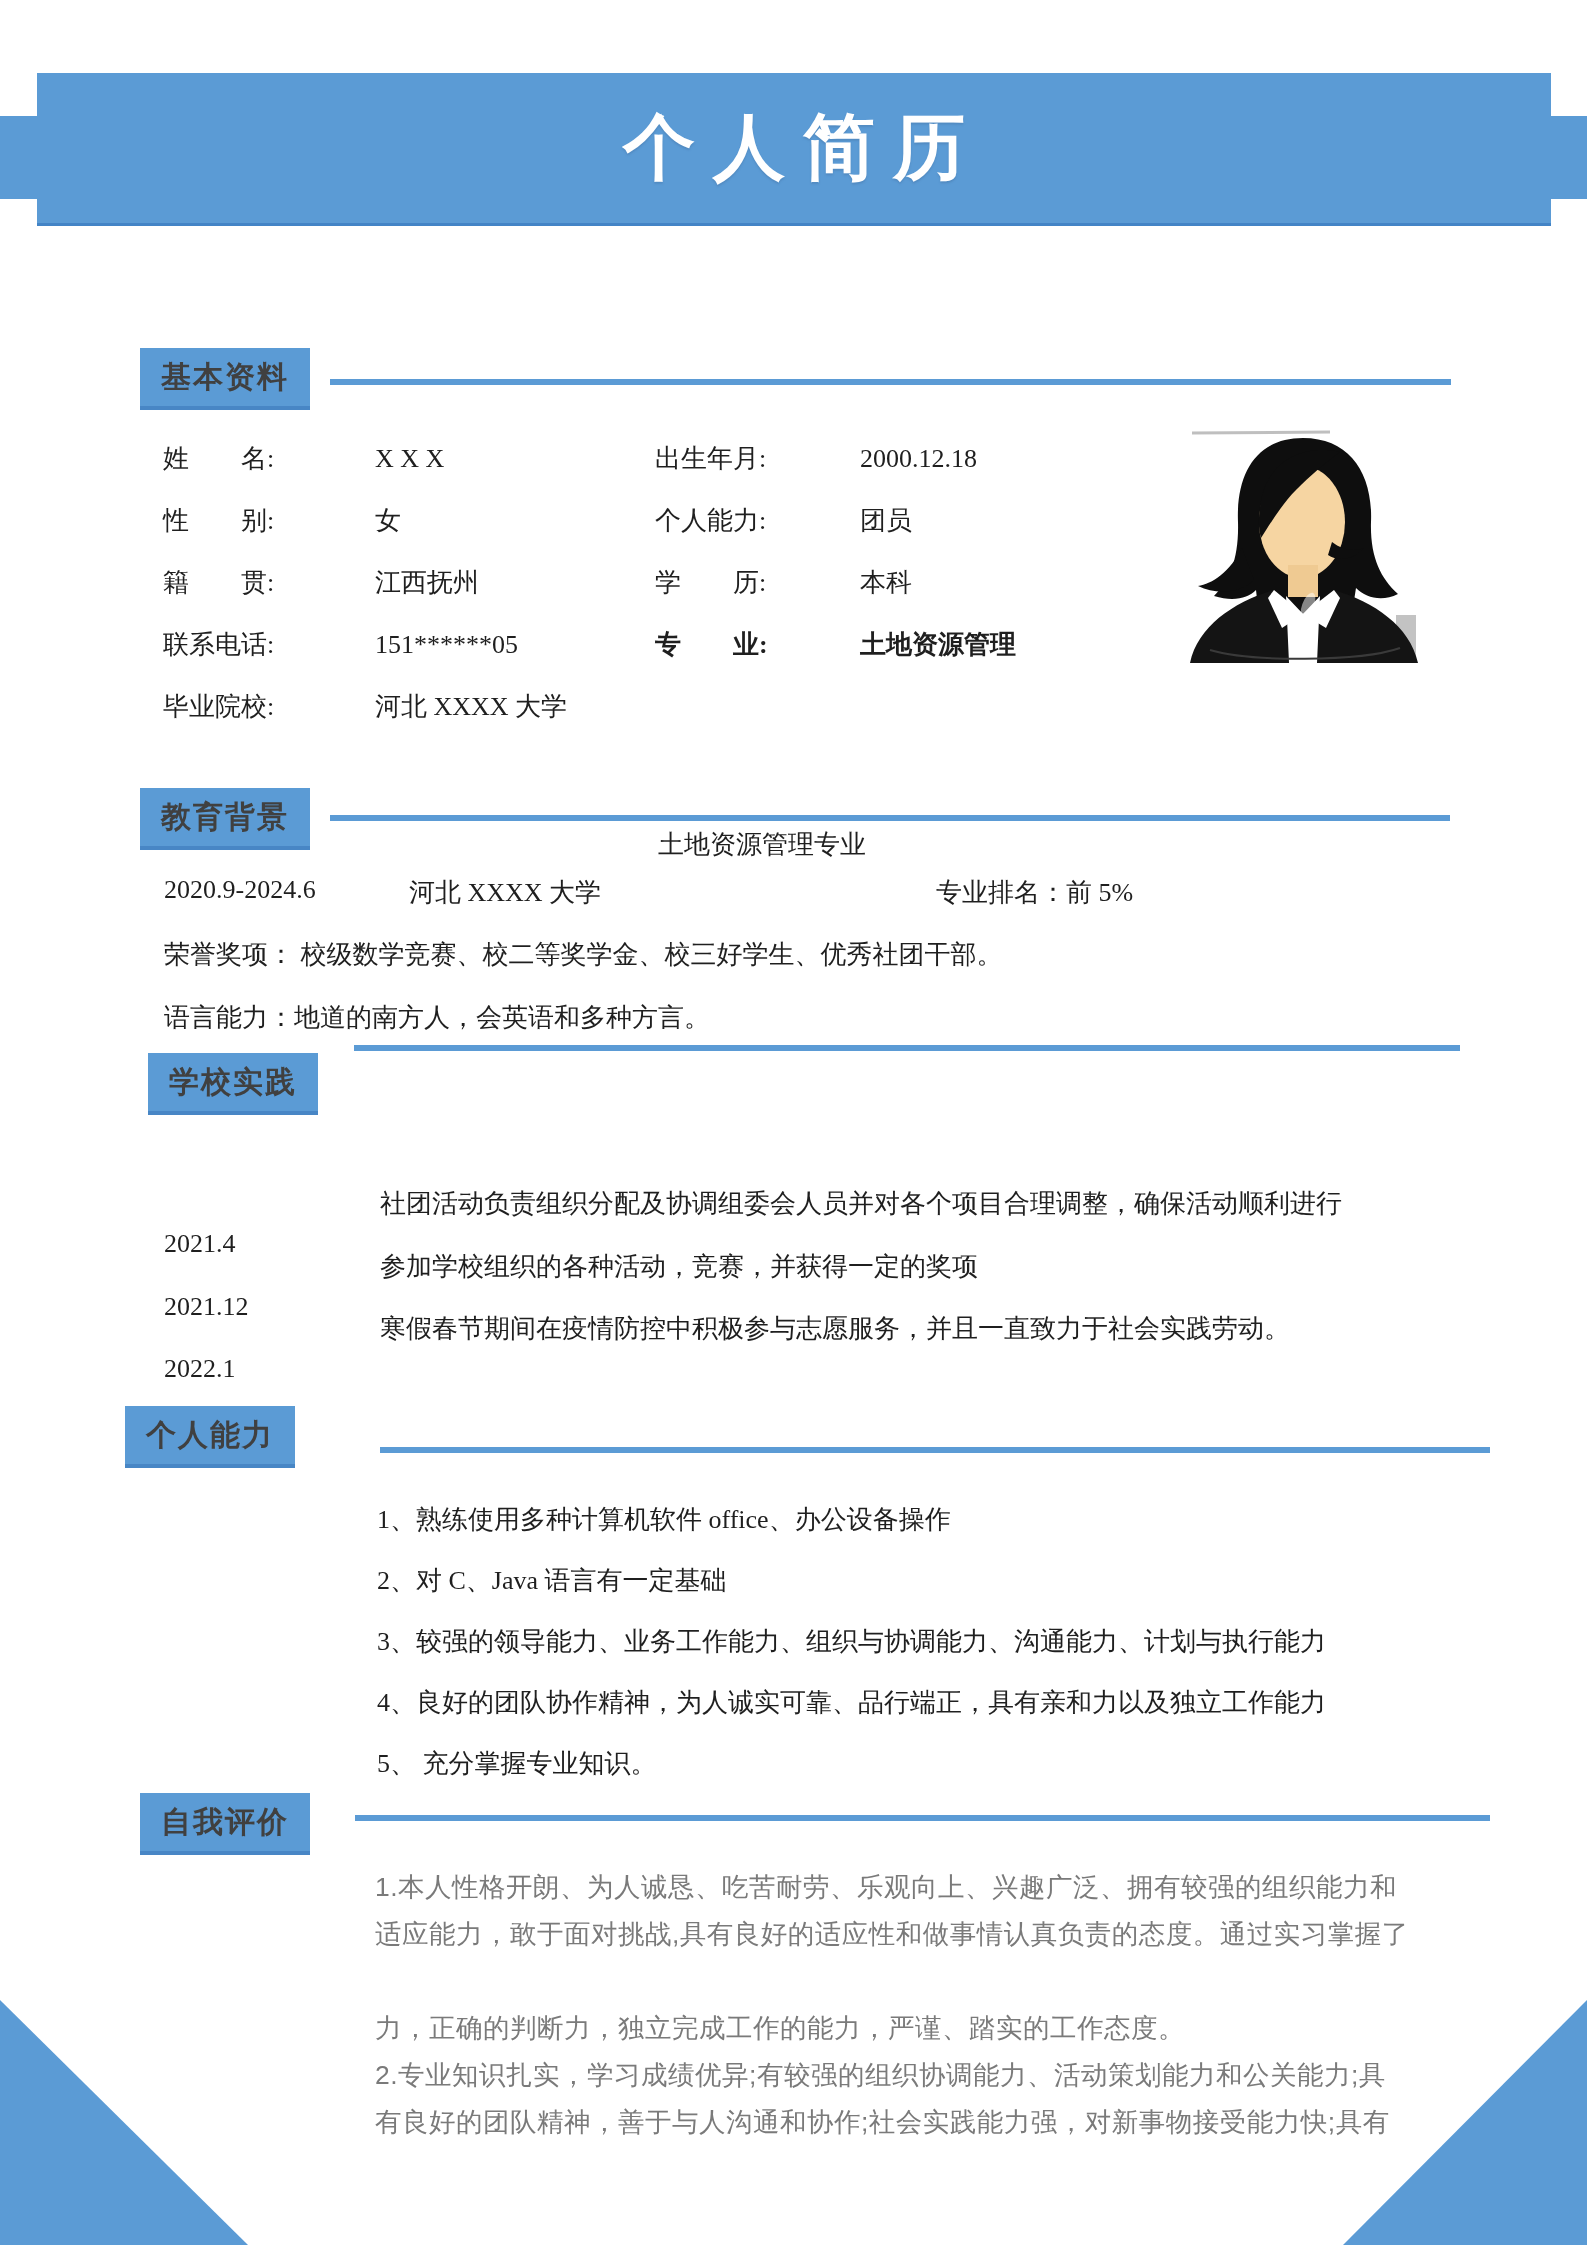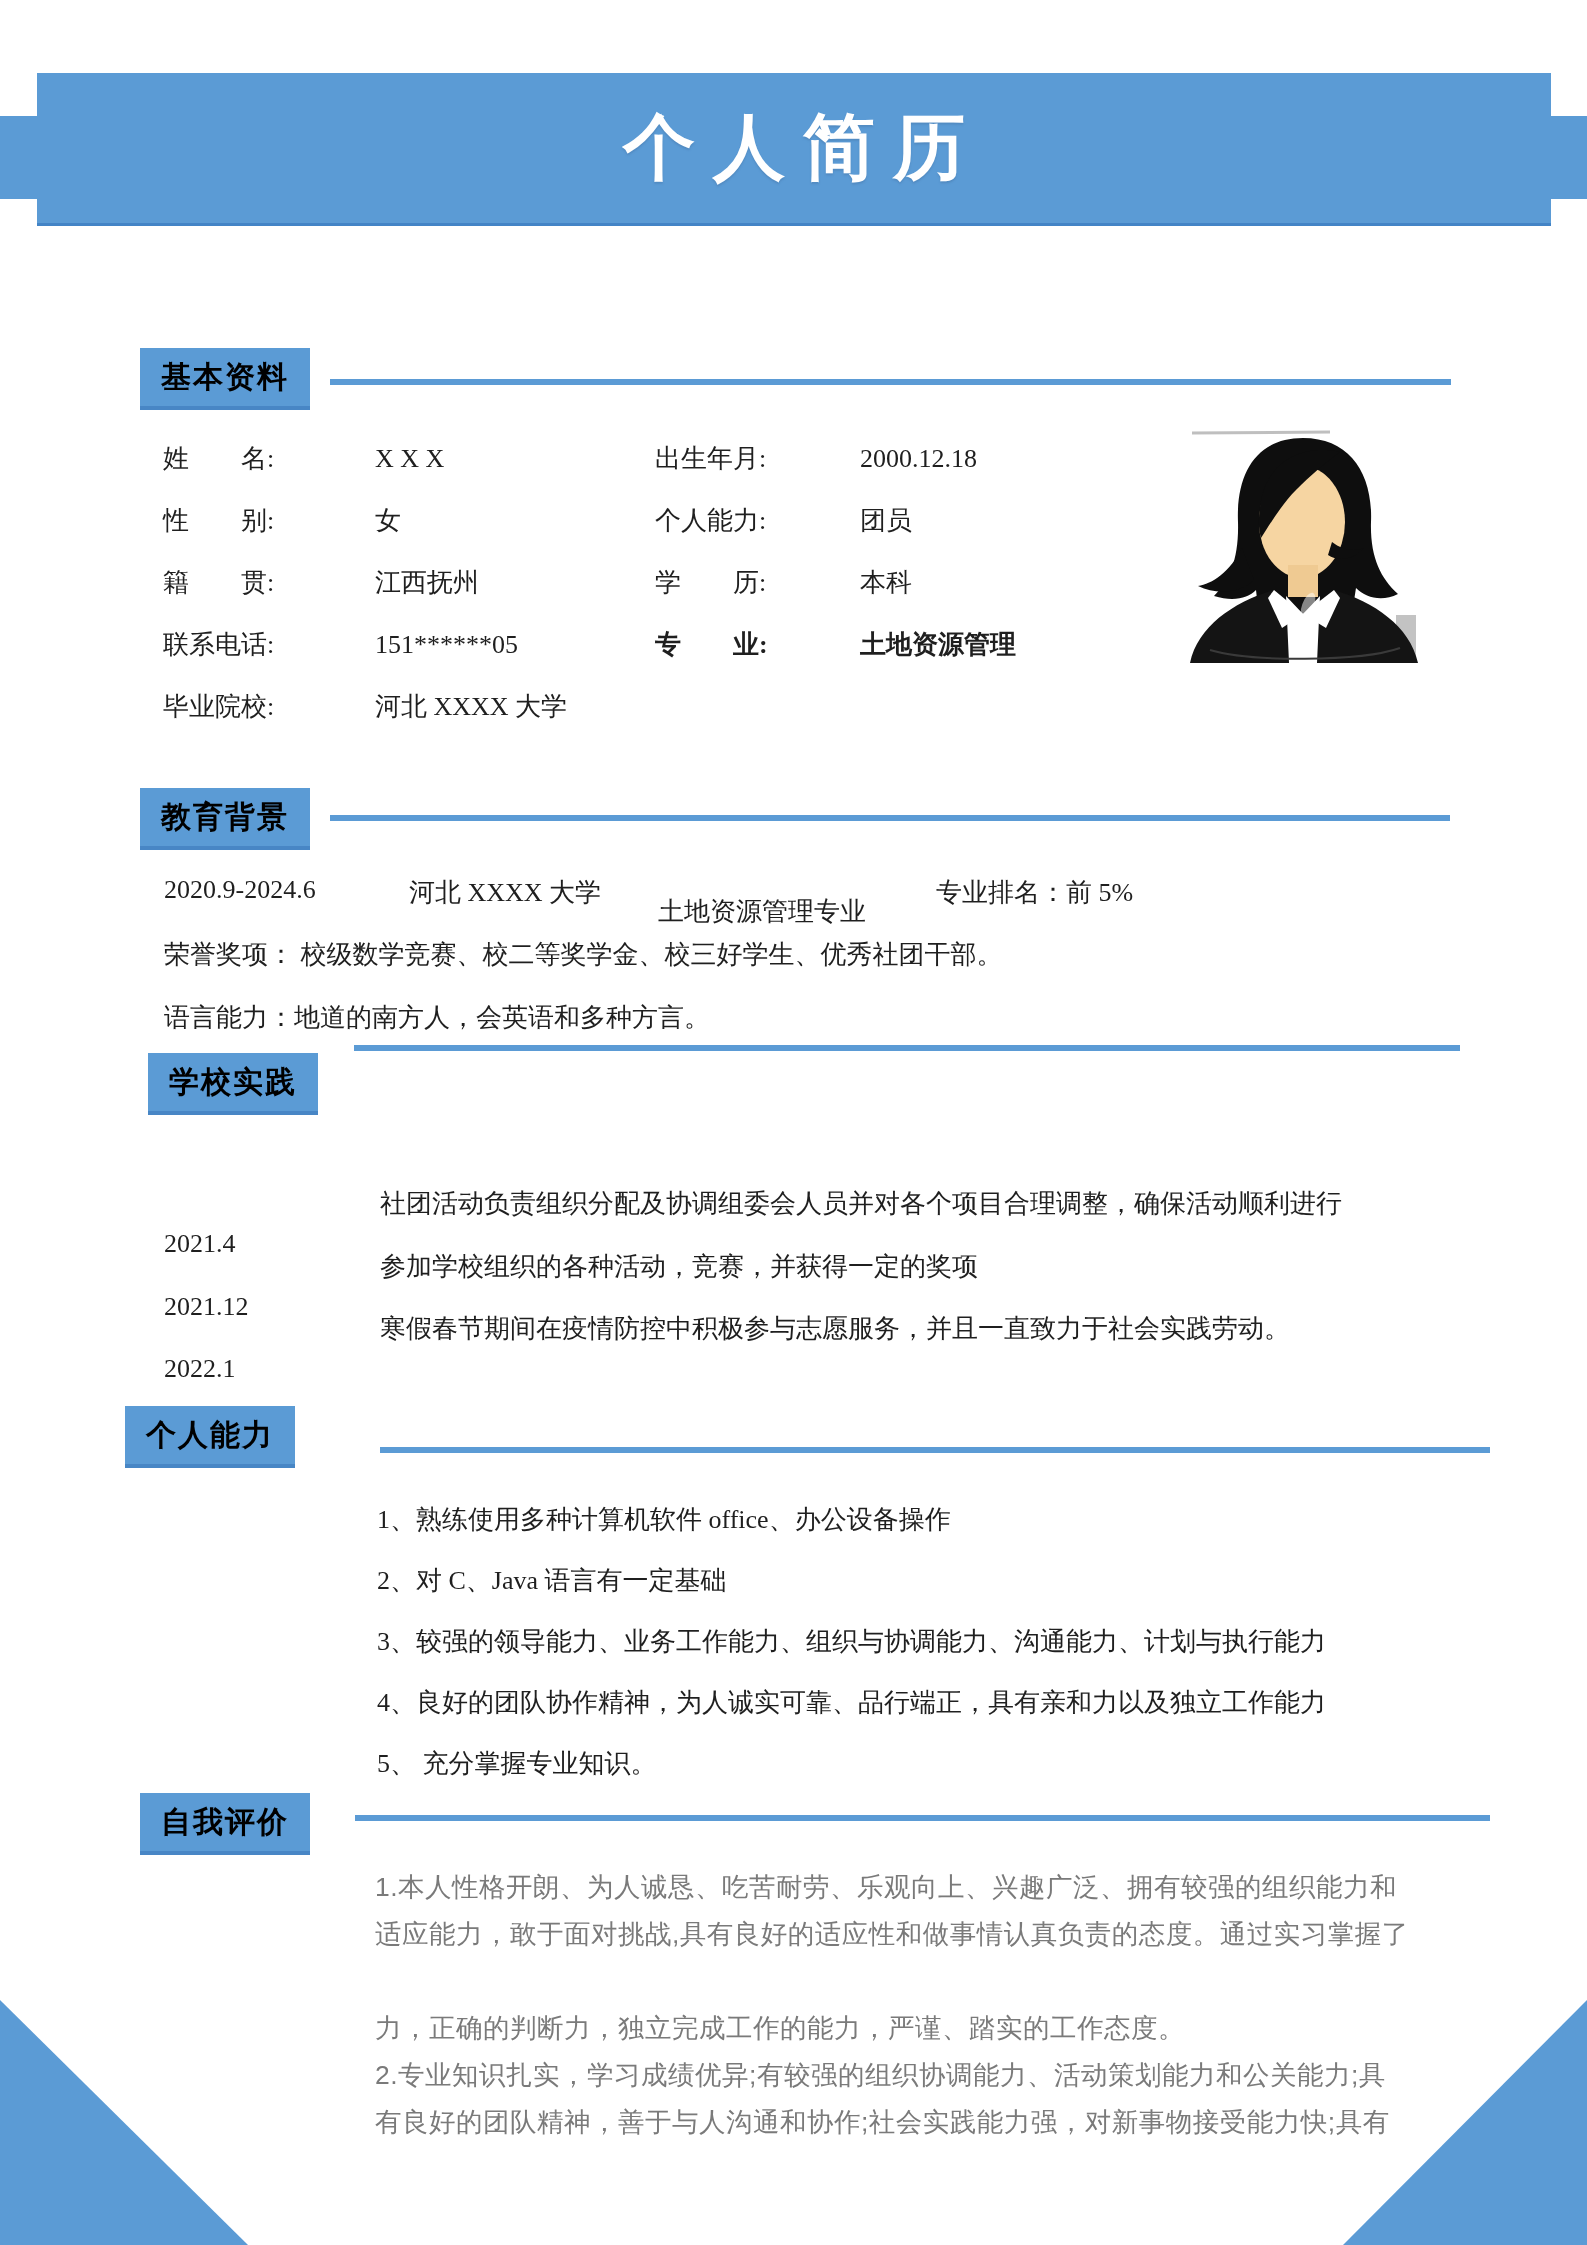--- a/index.html
+++ b/index.html
@@ -20,21 +20,21 @@
   .page-title {
     margin:0; color:#ffffff; font-family:"Liberation Serif", serif;
     font-size:72px; font-weight:bold; letter-spacing:18px; text-indent:18px;
     text-shadow:0 2px 2px rgba(70,120,170,.45);
   }
   
   .sec-label {
     position:absolute; width:170px; height:58px; background:#5b9bd5;
     border-bottom:4px solid #4886c5;
     display:flex; align-items:center; justify-content:center;
-    color:#000000; font-family:"Liberation Sans", sans-serif;
+    color:#404040; font-family:"Liberation Sans", sans-serif;
     font-size:30px; font-weight:bold; letter-spacing:2px;
   }
   .sec-line { position:absolute; height:6px; background:#5b9bd5; }
   
   .info-row { position:absolute; font-size:26px; white-space:nowrap; }
   .info-row .lab { display:inline-block; }
   .col1 .lab { width:212px; }
   .col2 .lab { width:205px; }
   
   .edu-seg { position:absolute; font-size:26px; white-space:nowrap; }
@@ -130,21 +130,21 @@
     </svg>
   </div>
 
   <div class="sec-label" style="left:140px; top:788px;">
     <span>教育背景</span>
   </div>
   <div class="sec-line" style="left:330px; top:815px; width:1120px;"></div>
 
   <span class="edu-seg" style="left:164px; top:875px;">2020.9-2024.6</span>
   <span class="edu-seg" style="left:409px; top:875px;">河北 XXXX 大学</span>
-  <span class="edu-seg" style="left:658px; top:894px;">土地资源管理专业</span>
+  <span class="edu-seg" style="left:658px; top:827px;">土地资源管理专业</span>
   <span class="edu-seg" style="left:936px; top:875px;">专业排名：前 5%</span>
   <span class="edu-seg" style="left:164px; top:937px;">荣誉奖项： 校级数学竞赛、校二等奖学金、校三好学生、优秀社团干部。</span>
   <span class="edu-seg" style="left:164px; top:1000px;">语言能力：地道的南方人，会英语和多种方言。</span>
 
   <div class="sec-line" style="left:354px; top:1045px; width:1106px;"></div>
   <div class="sec-label" style="left:148px; top:1053px;">
     <span>学校实践</span>
   </div>
 
   <span class="pr-date" style="top:1186px;">2021.4</span>

